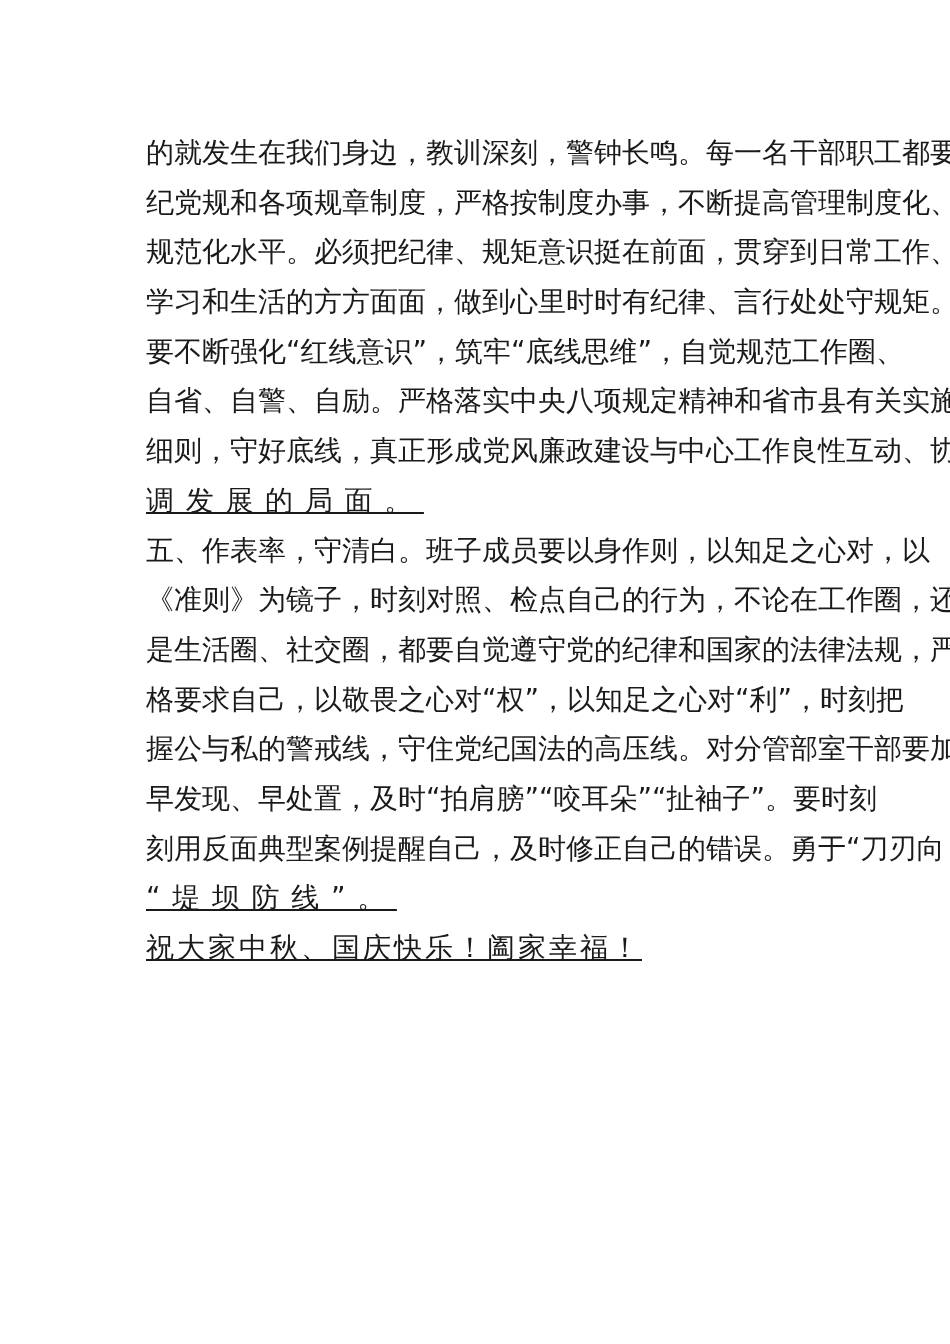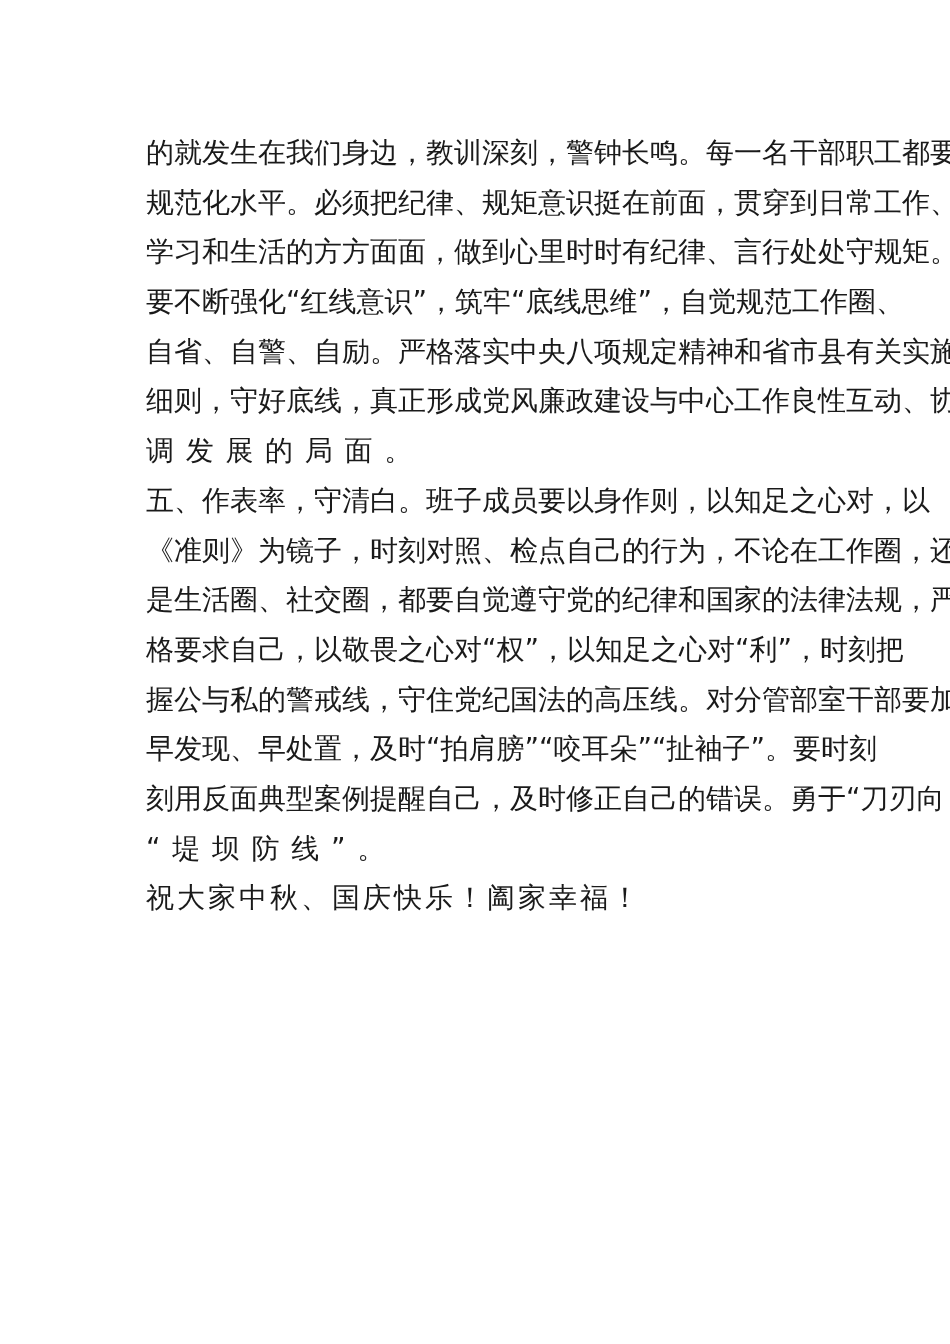--- a/index.html
+++ b/index.html
@@ -9,28 +9,29 @@
   }
   .content {
     position: absolute; left: 146px; top: 128px; width: 680px;
     font-family: "DejaVu Sans", "Liberation Sans", sans-serif;
     font-size: 28px; color: #1a1a1a;
   }
   .line {
     height: 49.7px; line-height: 49.7px; white-space: nowrap;
     text-align: justify; text-align-last: justify; width: 676px;
   }
-  .line.short { text-align-last: left; letter-spacing: 11.7px; width: auto; }
+  .line.short { text-align-last: left; letter-spacing: 11.7px; width: auto; text-decoration: underline; }
 </style>
 </head>
 <body>
 
 <div class="page">
   <div class="content">
     <div class="line">的就发生在我们身边，教训深刻，警钟长鸣。每一名干部职工都要</div>
+    <div class="line">纪党规和各项规章制度，严格按制度办事，不断提高管理制度化、</div>
     <div class="line">规范化水平。必须把纪律、规矩意识挺在前面，贯穿到日常工作、</div>
     <div class="line">学习和生活的方方面面，做到心里时时有纪律、言行处处守规矩。</div>
     <div class="line">要不断强化“红线意识”，筑牢“底线思维”，自觉规范工作圈、</div>
     <div class="line">自省、自警、自励。严格落实中央八项规定精神和省市县有关实施</div>
     <div class="line">细则，守好底线，真正形成党风廉政建设与中心工作良性互动、协</div>
     <div class="line short">调发展的局面。</div>
     <div class="line">五、作表率，守清白。班子成员要以身作则，以知足之心对，以</div>
     <div class="line">《准则》为镜子，时刻对照、检点自己的行为，不论在工作圈，还</div>
     <div class="line">是生活圈、社交圈，都要自觉遵守党的纪律和国家的法律法规，严</div>
     <div class="line">格要求自己，以敬畏之心对“权”，以知足之心对“利”，时刻把</div>

